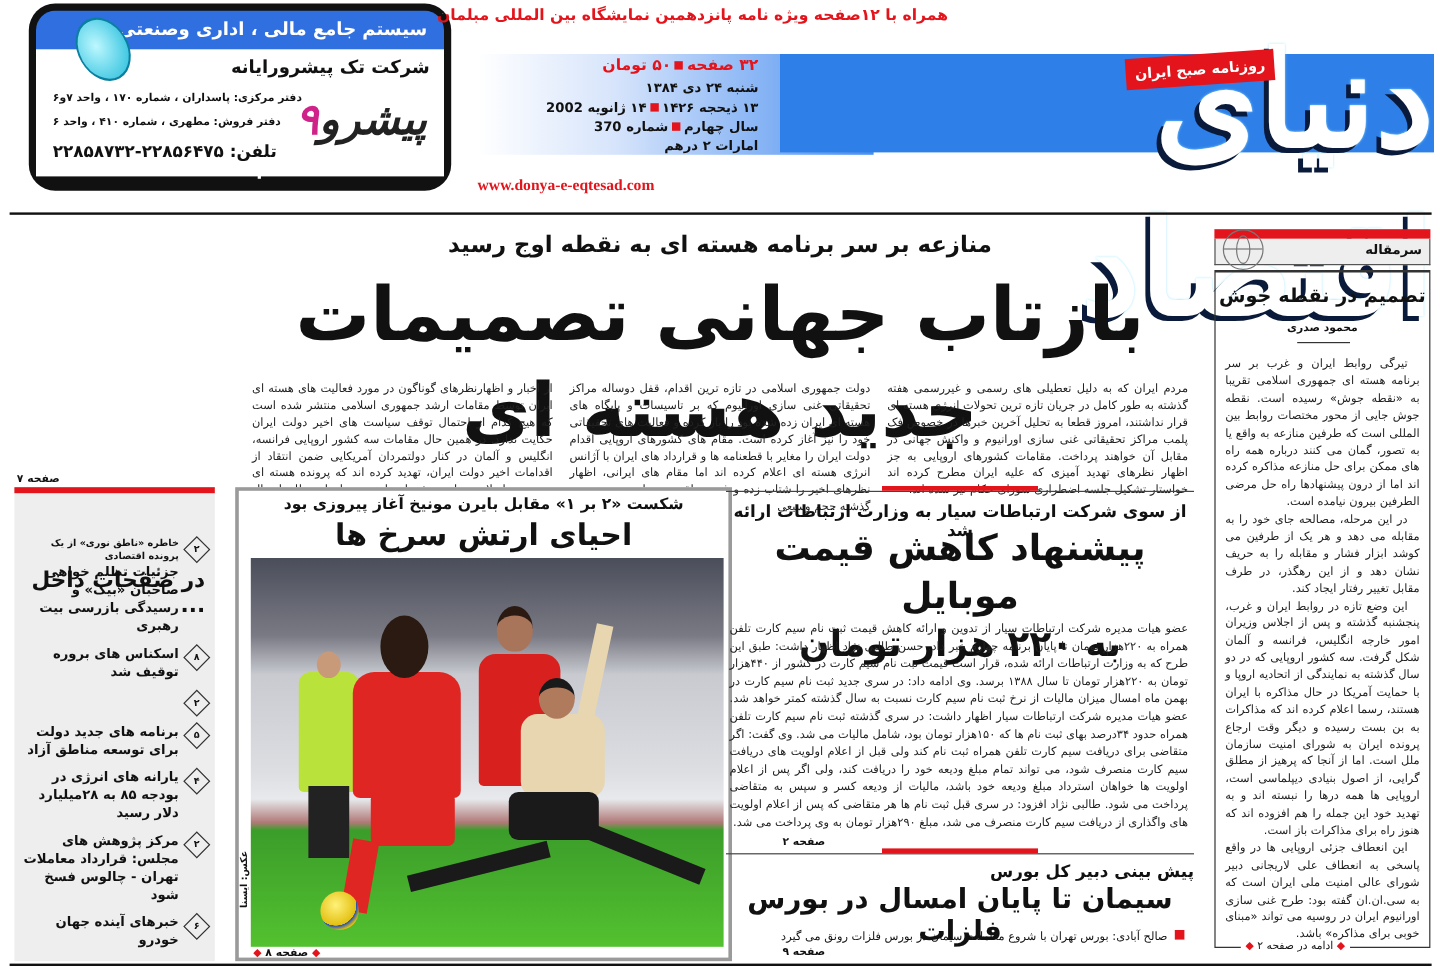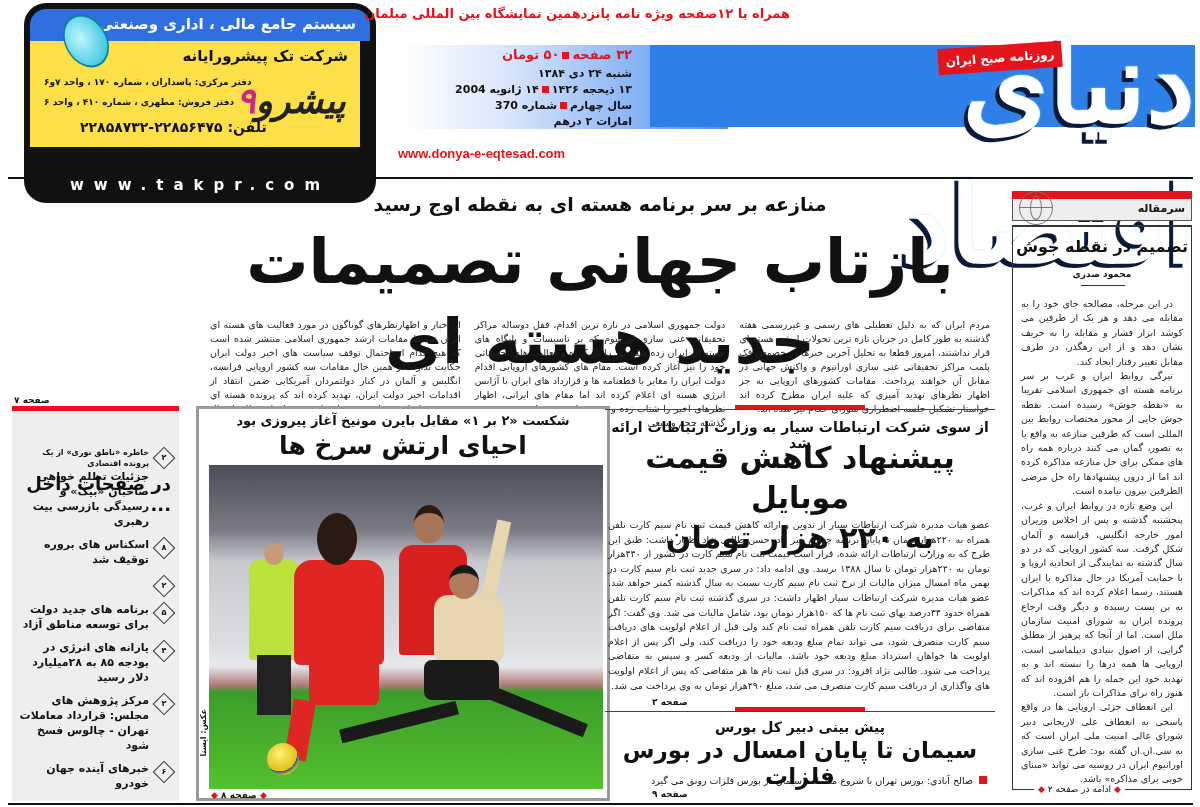--- a/index.html
+++ b/index.html
@@ -5,63 +5,63 @@
   * { box-sizing: border-box; margin: 0; padding: 0; }
   body {
     width: 1200px; height: 807px; overflow: hidden; background: #ffffff;
     font-family: "DejaVu Sans", sans-serif; color: #111; position: relative;
     direction: rtl;
   }
   .abs { position: absolute; }
 
   
   .ad-box {
-    left: 24px; top: 3px; width: 352px; height: 200px;
+    left: 24px; top: 3px; width: 352px; height: 156px;
     background: #111; border-radius: 22px; overflow: hidden; direction: rtl;
   }
   .ad-top {
     position: absolute; left: 6px; right: 6px; top: 6px; height: 32px;
     background: #2f6fe0; border-radius: 16px 16px 0 0;
     color: #fff; font-weight: bold; font-size: 15px; text-align: right; padding: 6px 14px 0 0;
   }
   .ad-mid {
-    position: absolute; left: 6px; right: 16px; top: 38px; height: 106px;
-    background: #fde047; color: #111;
+    position: absolute; left: 6px; right: 6px; top: 38px; height: 106px;
+    background: #ffffff; color: #111;
   }
   .ad-logo-oval {
     position: absolute; left: 28px; top: -28px; width: 56px; height: 56px;
     border-radius: 50%; background: radial-gradient(circle at 40% 40%, #bdf8ff, #1ab8d8);
     transform: rotate(-30deg) scaleX(0.75); border: 2px solid #0a7fa0;
   }
   .ad-company { position: absolute; right: 12px; top: 6px; font-size: 15px; font-weight: bold; }
   .ad-brand {
     position: absolute; right: 14px; top: 30px; width: 110px; height: 66px;
     font-size: 36px; font-weight: bold; color: #222; text-align: center; line-height: 60px;
     font-style: italic; letter-spacing: -2px;
   }
   .ad-brand .pink { color: #d0238a; }
   .ad-addr1, .ad-addr2 { position: absolute; left: 14px; font-size: 9px; font-weight: bold; }
   .ad-addr1 { top: 36px; }
   .ad-addr2 { top: 56px; }
-  .ad-phone { position: absolute; left: 14px; top: 78px; font-size: 14px; font-weight: bold; margin-left: 36px; }
+  .ad-phone { position: absolute; left: 14px; top: 78px; font-size: 14px; font-weight: bold; }
   .ad-url {
     position: absolute; left: 6px; right: 6px; bottom: 6px; height: 24px;
     color: #fff; font-family: "DejaVu Sans", sans-serif; font-weight: bold; font-size: 15px;
     letter-spacing: 10px; text-align: center; direction: ltr; line-height: 24px;
   }
 
   .top-promo { right: 410px; top: 6px; font-size: 13px; color: #e3141b; font-weight: bold; }
   .issue-panel {
     left: 398px; top: 45px; width: 330px; height: 84px;
     background: linear-gradient(to right, #ffffff 0%, #d6e4fb 35%, #4a8ff0 100%);
   }
   .issue-line { position: absolute; right: 0; white-space: nowrap; font-size: 11px; font-weight: bold; color: #111; }
   .issue-line.big { font-size: 13px; color: #e3141b; }
   .sq { display: inline-block; width: 7px; height: 7px; background: #e3141b; margin: 0 3px; }
-  .site-url { left: 398px; top: 146px; font-family: Liberation Sans, sans-serif; font-weight: bold; font-size: 13px; color: #e3141b; direction: ltr; }
+  .site-url { left: 398px; top: 146px; font-family: Liberation Serif, serif; font-weight: bold; font-size: 13px; color: #e3141b; direction: ltr; }
 
   .logo-band {
     left: 650px; top: 45px; width: 545px; height: 82px; background: #2e7fe8;
   }
   .logo-text {
     left: 640px; top: 14px; width: 555px; height: 150px; direction: rtl;
     font-size: 110px; font-weight: bold; color: #ffffff; line-height: 140px; text-align: right;
     text-shadow: -4px 4px 0 #0a1a3a, 0 0 2px #9fe6ff; letter-spacing: -6px; font-family: "DejaVu Serif", serif;
   }
   .logo-tag {
@@ -112,21 +112,21 @@
   .photo-page .dia { color: #e3141b; }
 
   
   .red-bar { height: 4px; background: #e3141b; }
   .thin-rule { height: 1px; background: #444; }
   .mobile-kicker { right: 205px; width: 390px; top: 419px; font-size: 14px; font-weight: bold; text-align: center; }
   .mobile-head { right: 205px; width: 390px; top: 438px; font-size: 30px; font-weight: 900; text-align: center; line-height: 40px; }
   .mobile-body { right: 210px; width: 382px; top: 518px; font-size: 9.5px; line-height: 14.6px; text-align: justify; color: #222; }
   .mobile-page { left: 652px; top: 697px; font-size: 9px; font-weight: bold; }
 
-  .cement-kicker { right: 205px; width: 390px; top: 719px; font-size: 14px; font-weight: bold; text-align: center; }
+  .cement-kicker { right: 205px; width: 390px; top: 719px; font-size: 14px; font-weight: bold; text-align: right; }
   .cement-head { right: 205px; width: 390px; top: 737px; font-size: 23px; font-weight: 900; text-align: center; }
   .cement-sub { right: 210px; width: 382px; top: 775px; font-size: 9.5px; font-weight: normal; }
   .cement-sub .sq { width: 8px; height: 8px; }
   .cement-page { left: 652px; top: 789px; font-size: 9px; font-weight: bold; }
 
   
   .edit-red { left: 1012px; top: 191px; width: 180px; height: 8px; background: #e3141b; }
   .edit-header {
     left: 1012px; top: 199px; width: 180px; height: 22px; background: #eeeeee;
     border: 1px solid #555; border-top: none;
@@ -164,21 +164,21 @@
 
 <div class="abs top-promo">همراه با ۱۲صفحه ویژه نامه پانزدهمین نمایشگاه بین المللی مبلمان</div>
 
 <div class="abs issue-panel"></div>
 <div class="abs" style="left:402px; top:47px; width:230px; height:80px;">
   <div class="issue-line big" style="top:0;">
     <span>۳۲ صفحه</span><span class="sq"></span><span>۵۰ تومان</span>
   </div>
   <div class="issue-line" style="top:20px;">شنبه ۲۴ دی ۱۳۸۴</div>
   <div class="issue-line" style="top:36px;">
-    <span>۱۳ ذیحجه ۱۴۲۶</span><span class="sq"></span><span>۱۴ ژانویه 2004</span>
+    <span>۱۳ ذیحجه ۱۴۲۶</span><span class="sq"></span><span>۱۴ ژانویه 2002</span>
   </div>
   <div class="issue-line" style="top:52px;">
     <span>سال چهارم</span><span class="sq"></span><span>شماره 370</span>
   </div>
   <div class="issue-line" style="top:68px;">امارات ۲ درهم</div>
 </div>
 <div class="abs site-url">www.donya-e-eqtesad.com</div>
 
 <div class="abs logo-band"></div>
 <div class="abs logo-text">دنیای اقتصاد</div>
@@ -292,21 +292,21 @@
 <div class="abs edit-red"></div>
 <div class="abs edit-header">
   <div class="globe"></div>
   <div class="edit-label">سرمقاله</div>
 </div>
 <div class="abs edit-box">
   <div class="edit-title">تصمیم در نقطه جوش</div>
   <div class="edit-author">محمود صدری</div>
   <div class="edit-author-rule"></div>
   <div class="edit-body">
+    <p>تیرگی روابط ایران و غرب بر سر برنامه هسته ای جمهوری اسلامی تقریبا به «نقطه جوش» رسیده است. نقطه جوش جایی از محور مختصات روابط بین المللی است که طرفین منازعه به واقع یا به تصور، گمان می کنند درباره همه راه های ممکن برای حل منازعه مذاکره کرده اند اما از درون پیشنهادها راه حل مرضی الطرفین بیرون نیامده است.</p>
     <p>در این مرحله، مصالحه جای خود را به مقابله می دهد و هر یک از طرفین می کوشد ابزار فشار و مقابله را به حریف نشان دهد و از این رهگذر، در طرف مقابل تغییر رفتار ایجاد کند.</p>
-    <p>تیرگی روابط ایران و غرب بر سر برنامه هسته ای جمهوری اسلامی تقریبا به «نقطه جوش» رسیده است. نقطه جوش جایی از محور مختصات روابط بین المللی است که طرفین منازعه به واقع یا به تصور، گمان می کنند درباره همه راه های ممکن برای حل منازعه مذاکره کرده اند اما از درون پیشنهادها راه حل مرضی الطرفین بیرون نیامده است.</p>
     <p>این وضع تازه در روابط ایران و غرب، پنجشنبه گذشته و پس از اجلاس وزیران امور خارجه انگلیس، فرانسه و آلمان شکل گرفت. سه کشور اروپایی که در دو سال گذشته به نمایندگی از اتحادیه اروپا و با حمایت آمریکا در حال مذاکره با ایران هستند، رسما اعلام کرده اند که مذاکرات به بن بست رسیده و دیگر وقت ارجاع پرونده ایران به شورای امنیت سازمان ملل است. اما از آنجا که پرهیز از مطلق گرایی، از اصول بنیادی دیپلماسی است، اروپایی ها همه درها را نبسته اند و به تهدید خود این جمله را هم افزوده اند که هنوز راه برای مذاکرات باز است.</p>
     <p>این انعطاف جزئی اروپایی ها در واقع پاسخی به انعطاف علی لاریجانی دبیر شورای عالی امنیت ملی ایران است که به سی.ان.ان گفته بود: طرح غنی سازی اورانیوم ایران در روسیه می تواند «مبنای خوبی برای مذاکره» باشد.</p>
   </div>
 </div>
 <div class="abs edit-cont"><span class="dia">◆</span> <span>ادامه در صفحه ۲</span> <span class="dia">◆</span></div>
 
 <div class="abs bottom-rule"></div>
 
 </body></html>

